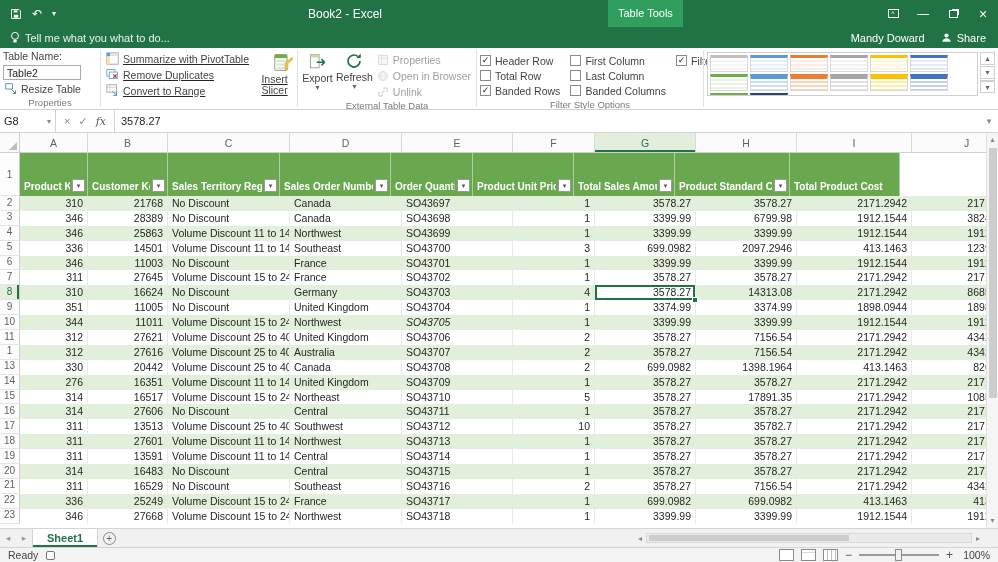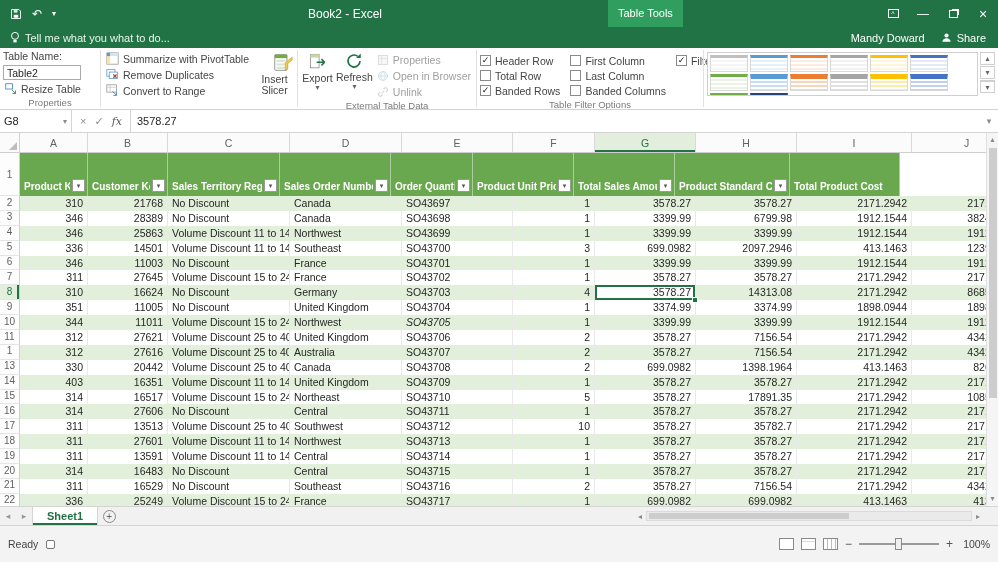--- a/index.html
+++ b/index.html
@@ -48,21 +48,21 @@
   .cb{width:11px;height:11px;border:1px solid #8a8a8a;background:#fff;font-size:9px;line-height:9px;text-align:center;color:#222;flex:none;}
   .stylesgroup{flex:1;min-width:0;}
   .gallerywrap{display:flex;gap:2px;padding-top:2px;}
   .gallerybox{background:#fff;border:1px solid #cfcfcf;padding:2px;display:flex;flex-wrap:wrap;gap:2px;width:288px;height:44px;overflow:hidden;}
   .swatch{width:38px;height:17px;border:1px solid #d8d8d8;background:#fff;}
   .galarrows{display:flex;flex-direction:column;gap:1px;}
   .galbtn{width:15px;height:13px;border:1px solid #cfcfcf;background:#fff;color:#666;font-size:8px;line-height:11px;text-align:center;}
 
   
   .fbar{height:23px;border-bottom:1px solid #d4d4d4;display:flex;align-items:stretch;background:#fff;flex:none;}
-  .namebox{width:72px;border-right:1px solid #d4d4d4;display:flex;align-items:center;padding:0 4px;font-size:11px;color:#262626;}
+  .namebox{width:56px;border-right:1px solid #d4d4d4;display:flex;align-items:center;padding:0 4px;font-size:11px;color:#262626;}
   .namebox .nb-text{flex:1;}
   .fbicons{display:flex;align-items:center;gap:8px;padding:0 8px;border-right:1px solid #d4d4d4;color:#8a8a8a;font-size:11px;}
   .fx{font-family:"DejaVu Serif",serif;font-style:italic;color:#555;}
   .fcontent{flex:1;display:flex;align-items:center;padding:0 6px;font-size:11px;color:#262626;}
   .fexpand{width:18px;display:flex;align-items:center;justify-content:center;color:#8a8a8a;font-size:9px;}
 
   
   .gridwrap{flex:1;position:relative;background:#fff;overflow:hidden;}
   .sheetarea{position:absolute;left:0;top:0;right:12px;bottom:0;overflow:hidden;}
   .colstrip{display:flex;height:20px;}
@@ -94,21 +94,21 @@
   .stab{padding:0 14px;display:flex;align-items:center;font-size:11px;}
   .stab.active{background:#fff;color:var(--green,#217346);font-weight:bold;border-right:1px solid #d4d4d4;border-left:1px solid #d4d4d4;box-shadow:inset 0 -2px 0 var(--green,#217346);}
   .newsheet{width:22px;display:flex;align-items:center;justify-content:center;}
   .newsheet span{width:13px;height:13px;border:1px solid #8a8a8a;border-radius:50%;color:#666;font-size:10px;line-height:11px;text-align:center;}
   .hscroll{position:absolute;right:14px;top:3px;width:350px;height:12px;display:flex;align-items:center;background:#f1f1f1;}
   .harr{width:12px;color:#8a8a8a;font-size:8px;text-align:center;}
   .htrack{flex:1;height:10px;background:#eaeaea;border:1px solid #dadada;position:relative;}
   .hthumb{position:absolute;left:2px;top:1px;height:6px;width:200px;background:#cdcdcd;}
 
   
-  .statusbar{height:37px;background:#f3f3f3;border-top:1px solid #d4d4d4;display:flex;align-items:center;flex:none;font-size:10.5px;color:#444;}
+  .statusbar{height:15px;background:#f3f3f3;border-top:1px solid #d4d4d4;display:flex;align-items:center;flex:none;font-size:10.5px;color:#444;}
   .status-left{display:flex;align-items:center;gap:8px;padding-left:8px;flex:1;}
   .macroicon{width:9px;height:9px;border:1px solid #767676;border-radius:2px;display:inline-block;background:#fff;}
   .status-right{display:flex;align-items:center;gap:7px;padding-right:8px;}
   .viewicon{width:15px;height:12px;border:1px solid #8a8a8a;background:#fff;display:inline-block;}
   .viewicon.pl{background:linear-gradient(#fff 2px,#d9d9d9 2px 3px,#fff 3px);}
   .viewicon.pb{background:repeating-linear-gradient(90deg,#fff 0 3px,#bdbdbd 3px 4px);}
   .zoomtrack{width:80px;height:2px;background:#9a9a9a;position:relative;}
   .zoomhandle{position:absolute;left:36px;top:-5px;width:7px;height:12px;background:#f0f0f0;border:1px solid #8a8a8a;}
   .zoomsign{color:#555;font-size:12px;}
   .zoomlabel{min-width:30px;text-align:right;}
@@ -186,21 +186,21 @@
           </span>
           <span>Resize Table</span>
         </div>
       </div>
       <div class="glabel">Properties</div>
     </div>
 
     <div class="gsep"></div>
 
     <div class="rgroup" style="width:196px;">
-      <div class="rcontent" style="gap:4px;">
+      <div class="rcontent" style="gap:4px;text-decoration:underline;">
         <div class="colstack" style="padding-top:1px;">
           <div class="sbtn">
             <span>
               <svg width="13" height="13" viewBox="0 0 16 16">
                   <rect x="1" y="1" width="14" height="14" fill="#fff" stroke="#9a9a9a"></rect>
                   <rect x="1" y="1" width="14" height="4" fill="#d6e4f0"></rect>
                   <rect x="1" y="1" width="4" height="14" fill="#fbe2a4"></rect>
                   <rect x="1" y="1" width="4" height="4" fill="#5b9bd5"></rect>
                 </svg>
             </span>
@@ -330,21 +330,21 @@
             <div class="opt">
               <span class="cb"></span>
               <span>Banded Columns</span>
             </div>
             <div class="opt">
               <span class="cb checked">✓</span>
               <span>Filter Button</span>
             </div>
           </div>
       </div>
-      <div class="glabel">Table Filter Options</div>
+      <div class="glabel">Filter Style Options</div>
     </div>
 
     <div class="gsep"></div>
 
     <div class="rgroup stylesgroup">
       <div class="rcontent gallerywrap">
         <div class="gallerybox">
             <div class="swatch" style="border-top: 3px solid rgb(191, 191, 191); background-image: repeating-linear-gradient(rgb(255, 255, 255) 0px, rgb(255, 255, 255) 2px, rgba(191, 191, 191, 0.15) 2px, rgba(191, 191, 191, 0.15) 4px);"></div>
             <div class="swatch" style="border-top: 3px solid rgb(91, 155, 213); background-image: repeating-linear-gradient(rgb(255, 255, 255) 0px, rgb(255, 255, 255) 2px, rgba(91, 155, 213, 0.15) 2px, rgba(91, 155, 213, 0.15) 4px);"></div>
             <div class="swatch" style="border-top: 3px solid rgb(237, 125, 49); background-image: repeating-linear-gradient(rgb(255, 255, 255) 0px, rgb(255, 255, 255) 2px, rgba(237, 125, 49, 0.15) 2px, rgba(237, 125, 49, 0.15) 4px);"></div>
@@ -588,21 +588,21 @@
             <div class="cell l" style="width: 112px;">Canada</div>
             <div class="cell l" style="width: 111px;">SO43708</div>
             <div class="cell r" style="width: 82px;">2</div>
             <div class="cell r" style="width: 101px;">699.0982</div>
             <div class="cell r" style="width: 101px;">1398.1964</div>
             <div class="cell r" style="width: 115px;">413.1463</div>
             <div class="cell r" style="width: 110px;">826.2926</div>
           </div>
           <div class="grow band">
             <div class="rownum">14</div>
-            <div class="cell r" style="width: 68px;">403</div>
+            <div class="cell r" style="width: 68px;">276</div>
             <div class="cell r" style="width: 80px;">16351</div>
             <div class="cell l" style="width: 122px;">Volume Discount 11 to 14</div>
             <div class="cell l" style="width: 112px;">United Kingdom</div>
             <div class="cell l" style="width: 111px;">SO43709</div>
             <div class="cell r" style="width: 82px;">1</div>
             <div class="cell r" style="width: 101px;">3578.27</div>
             <div class="cell r" style="width: 101px;">3578.27</div>
             <div class="cell r" style="width: 115px;">2171.2942</div>
             <div class="cell r" style="width: 110px;">2171.2942</div>
           </div>

